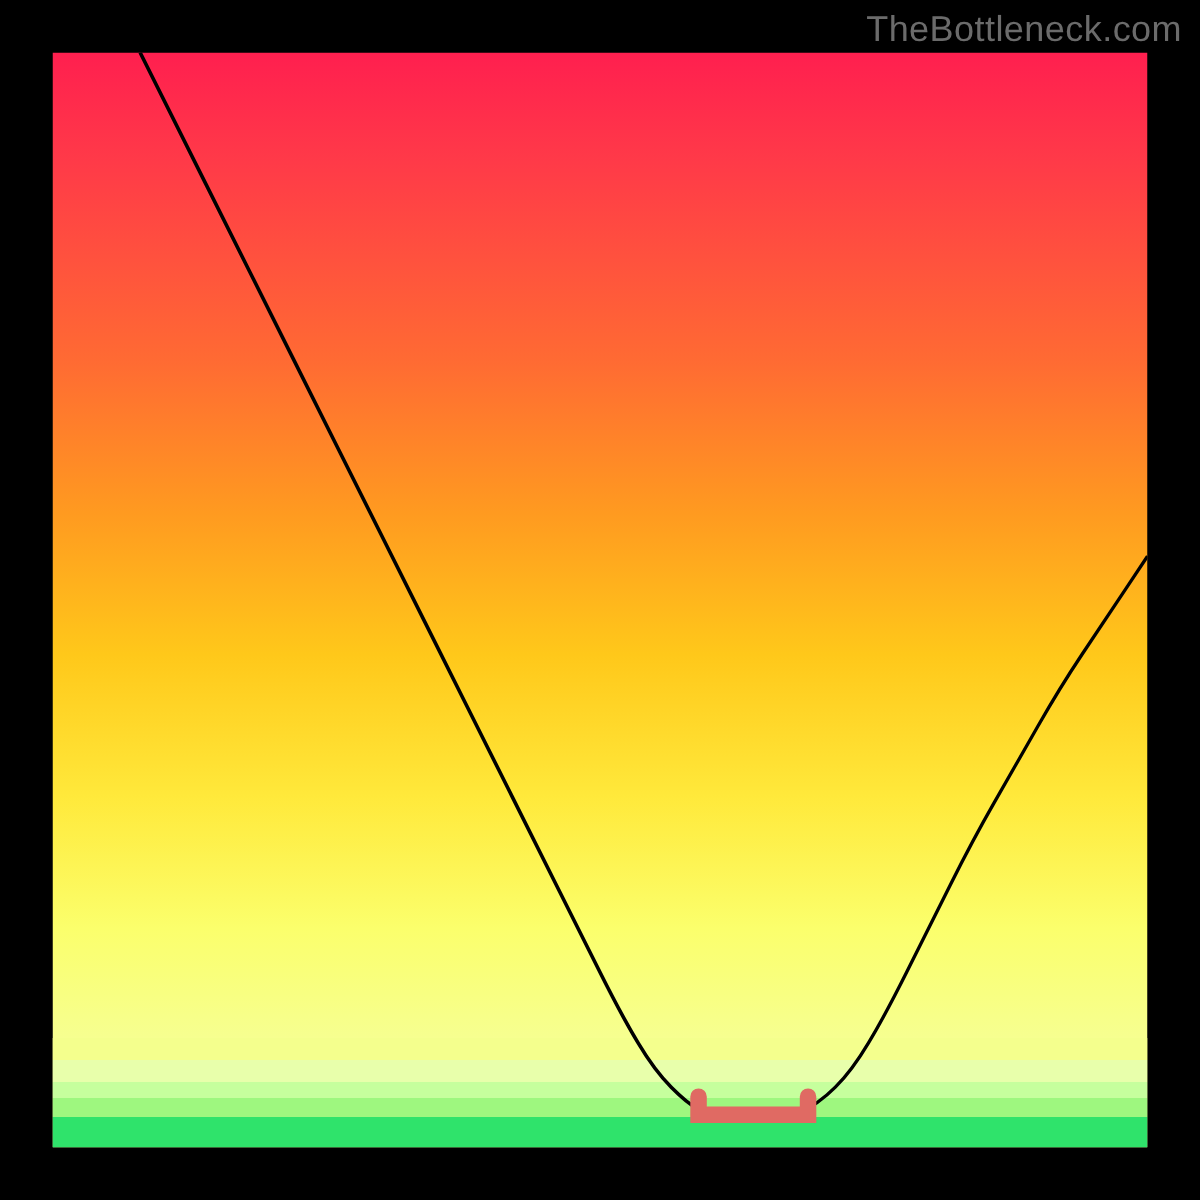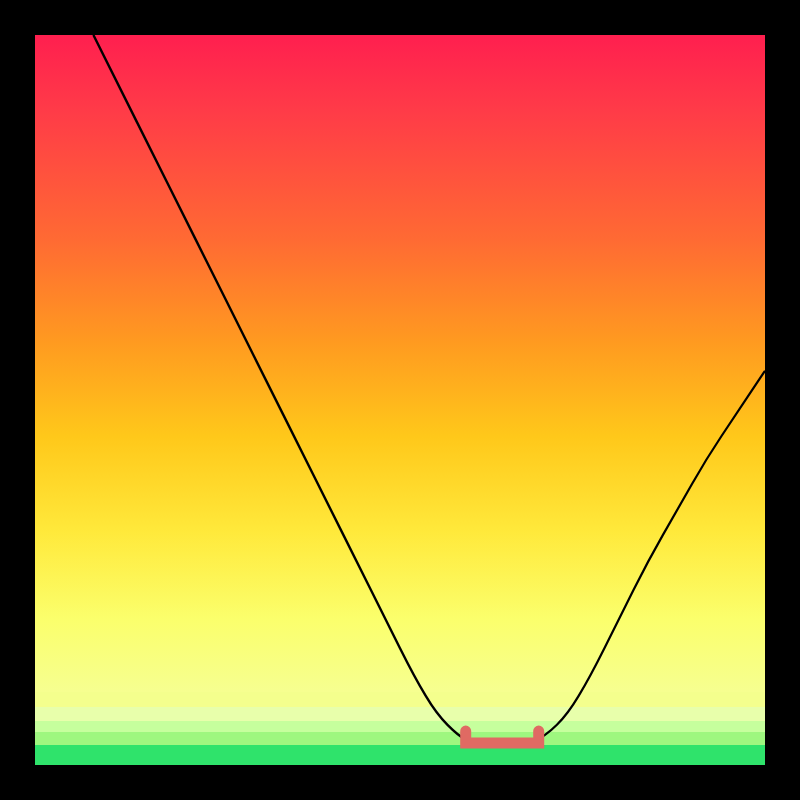--- a/index.html
+++ b/index.html
@@ -74,20 +74,21 @@
     width: 730px;
     height: 730px;
     overflow: visible;
   }
 </style>
 </head>
 <body>
 
 <div class="frame">
 
+  <div class="watermark">TheBottleneck.com</div>
 
   <div class="plot-area">
     <div class="gradient"></div>
 
     <svg class="curve" viewBox="0 0 730 730" preserveAspectRatio="none">
       <g>
         <path d="M58.4 0.0 Q87.6 58.4 102.2 87.6 Q116.8 116.8 131.4 146.0 Q146.0 175.2 160.6 204.4 Q175.2 233.6 189.8 262.8 Q204.4 292.0 219.0 321.2 Q233.6 350.4 248.2 379.6 Q262.8 408.8 277.4 438.0 Q292.0 467.2 306.6 496.4 Q321.2 525.6 335.8 554.8 Q350.4 584.0 365.0 613.2 Q379.6 642.4 390.6 660.6 Q401.5 678.9 412.5 689.8 Q423.4 700.8 430.7 704.5 L438.0 708.1" fill="none" stroke="#000" stroke-width="2.4"></path>
         <path d="M496.4 708.1 Q511.0 700.8 521.9 689.8 Q532.9 678.9 543.8 660.6 Q554.8 642.4 569.4 613.2 Q584.0 584.0 598.6 554.8 Q613.2 525.6 627.8 500.1 Q642.4 474.5 657.0 449.0 Q671.6 423.4 686.2 401.5 Q700.8 379.6 715.4 357.7 L730.0 335.8" fill="none" stroke="#000" stroke-width="2.2"></path>
         <path d="M438.0 708.1 L452.6 708.1 L467.2 708.1 L481.8 708.1 L496.4 708.1" fill="none" stroke="#000" stroke-width="2.4"></path>
         <path d="M430.7 696.1 L430.7 708.1 L503.7 708.1 L503.7 696.1" fill="none" stroke="#e06a63" stroke-width="11" stroke-linecap="round"></path>

